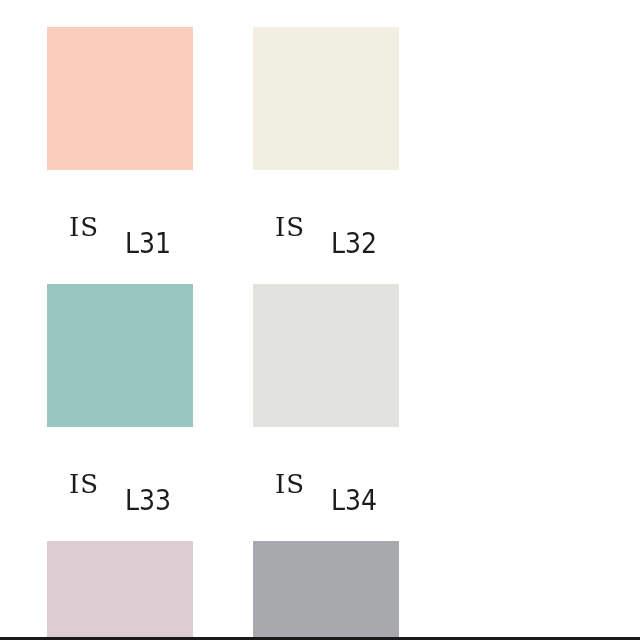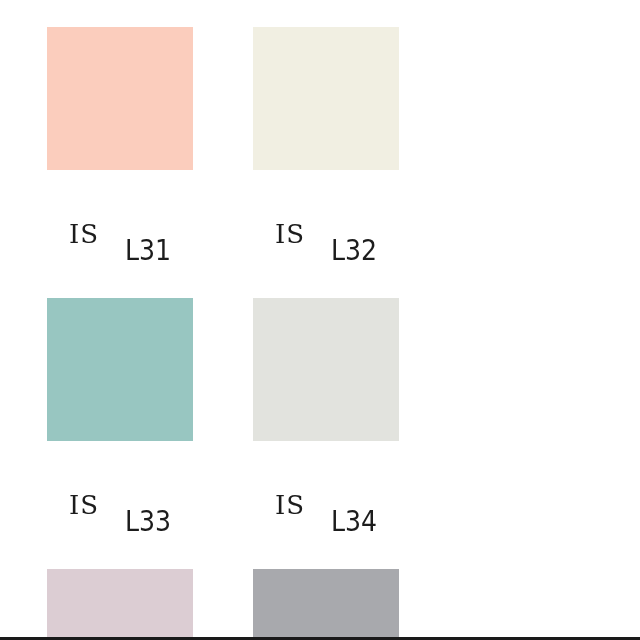--- a/index.html
+++ b/index.html
@@ -44,21 +44,21 @@
     align-items: stretch;
   }
 
   .swatch-chip {
     width: 146px;
     height: 143px;
     display: block;
   }
 
   .swatch-label {
-    height: 128px;
+    height: 114px;
     display: flex;
     align-items: center;
     justify-content: center;
     column-gap: 26px;
     color: #1c1c1c;
     font-size: 27px;
     line-height: 1;
     letter-spacing: 0.5px;
   }
 

